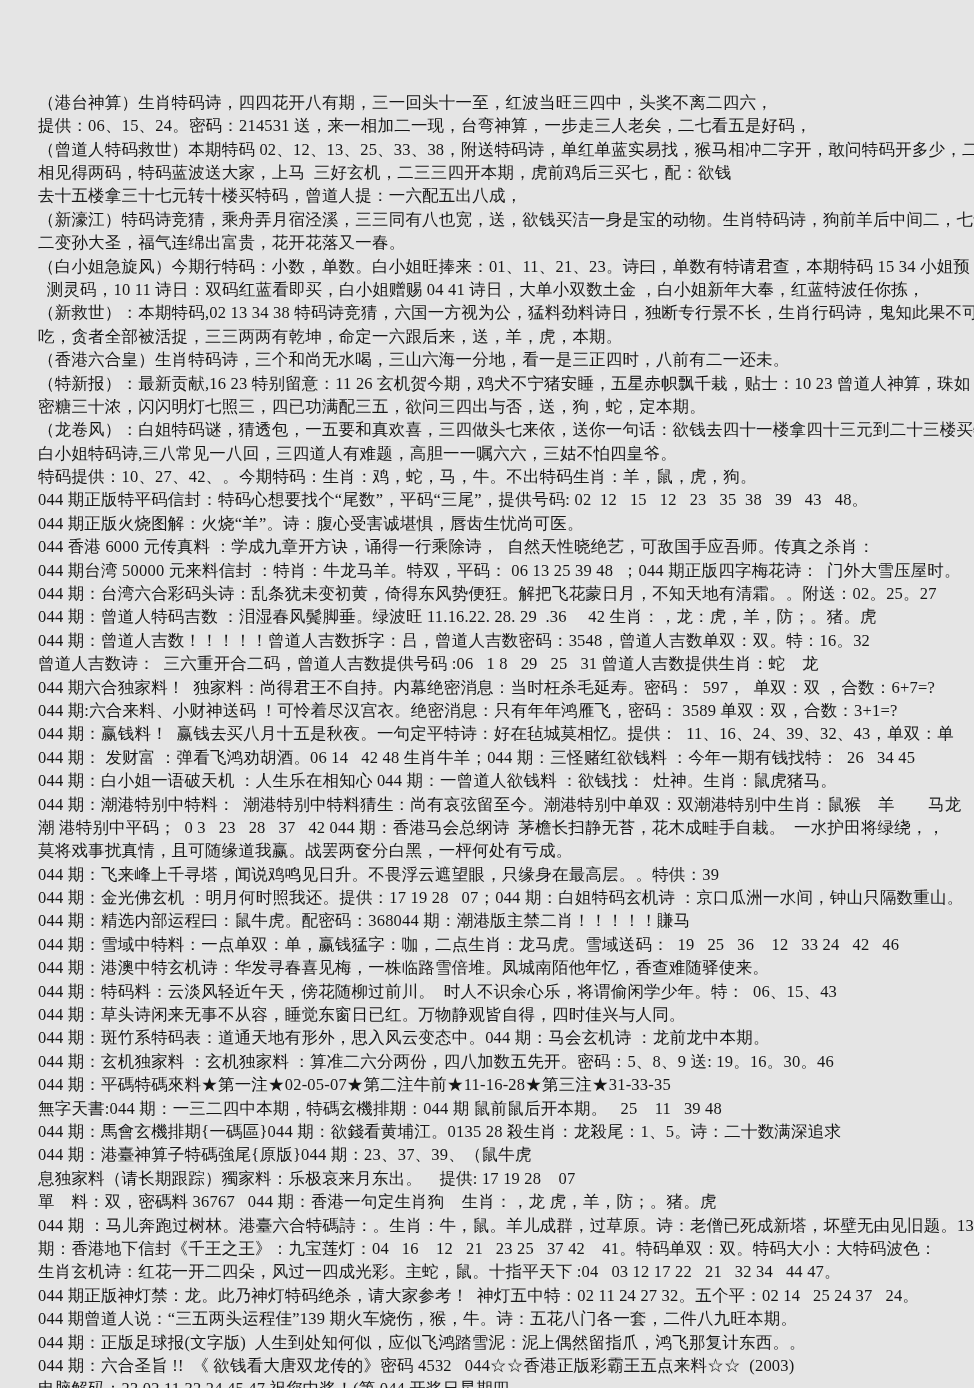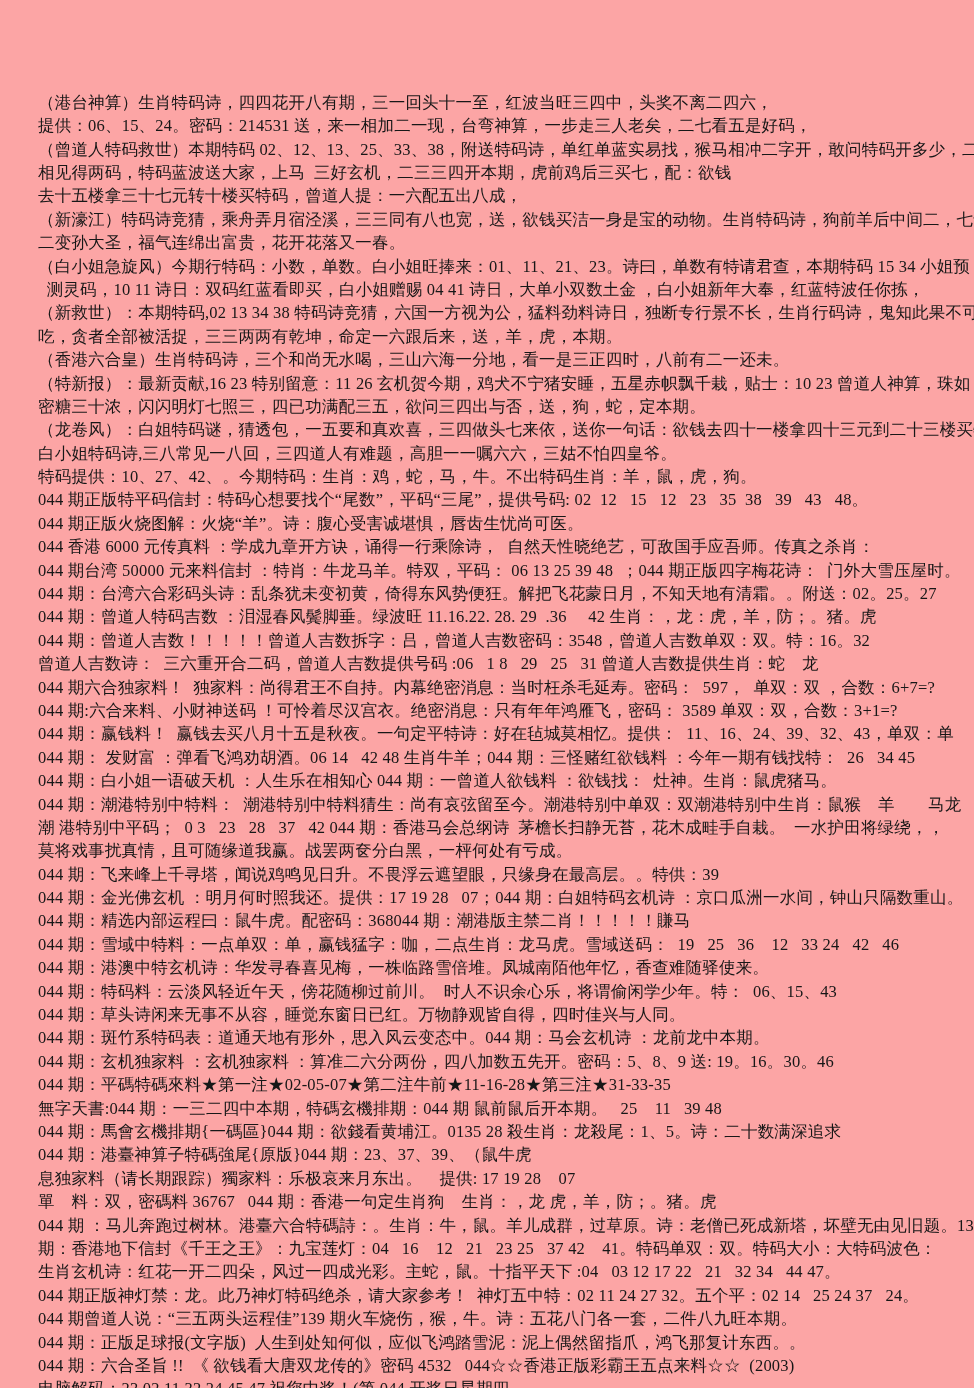--- a/index.html
+++ b/index.html
@@ -3,21 +3,21 @@
 <meta charset="utf-8">
 <style>
   html, body {
     margin: 0;
     padding: 0;
   }
   .page {
     position: relative;
     width: 974px;
     height: 1388px;
-    background: #fca5a5;
+    background: #e5e5e5;
     overflow: hidden;
     box-sizing: border-box;
   }
   .doc {
     position: absolute;
     top: 44px;
     left: 38px;
     right: 0;
     font-family: "Liberation Serif", "DejaVu Serif", serif;
     font-size: 16.5px;

